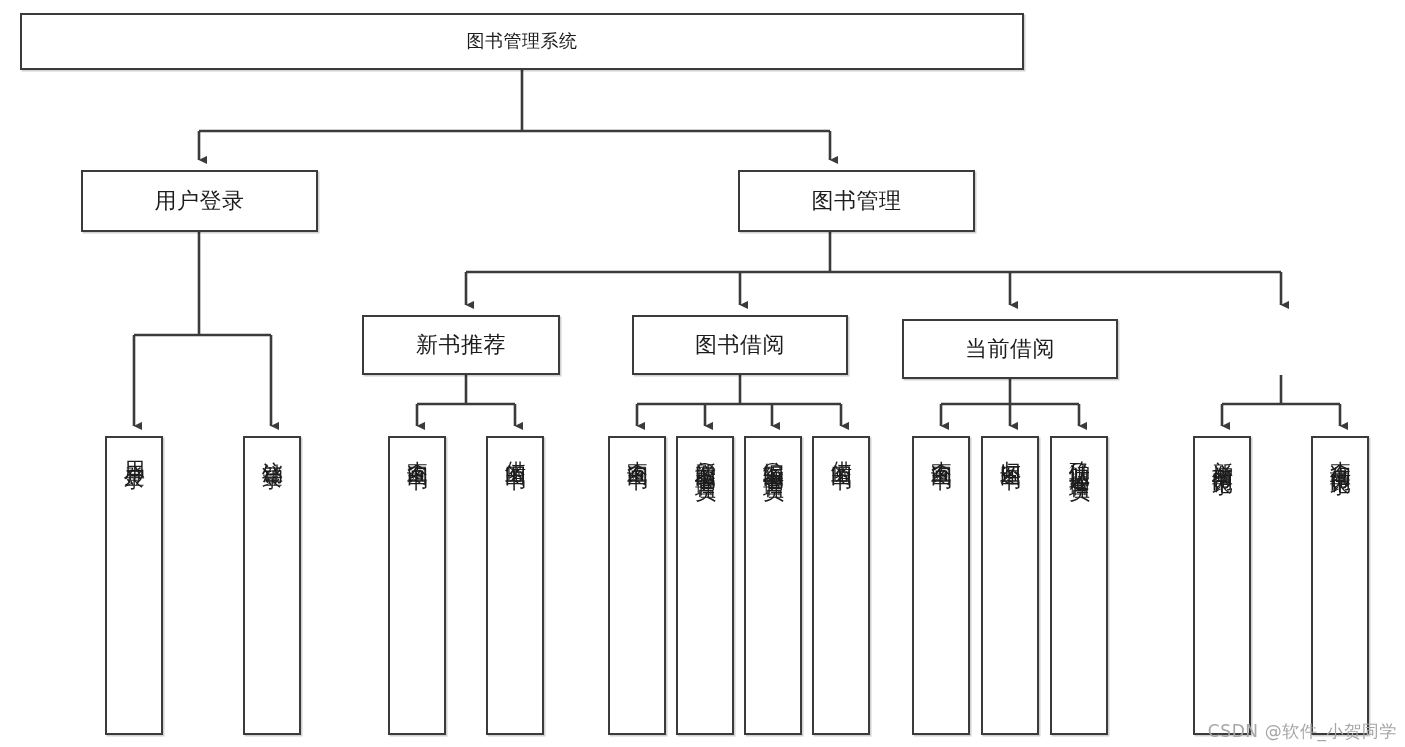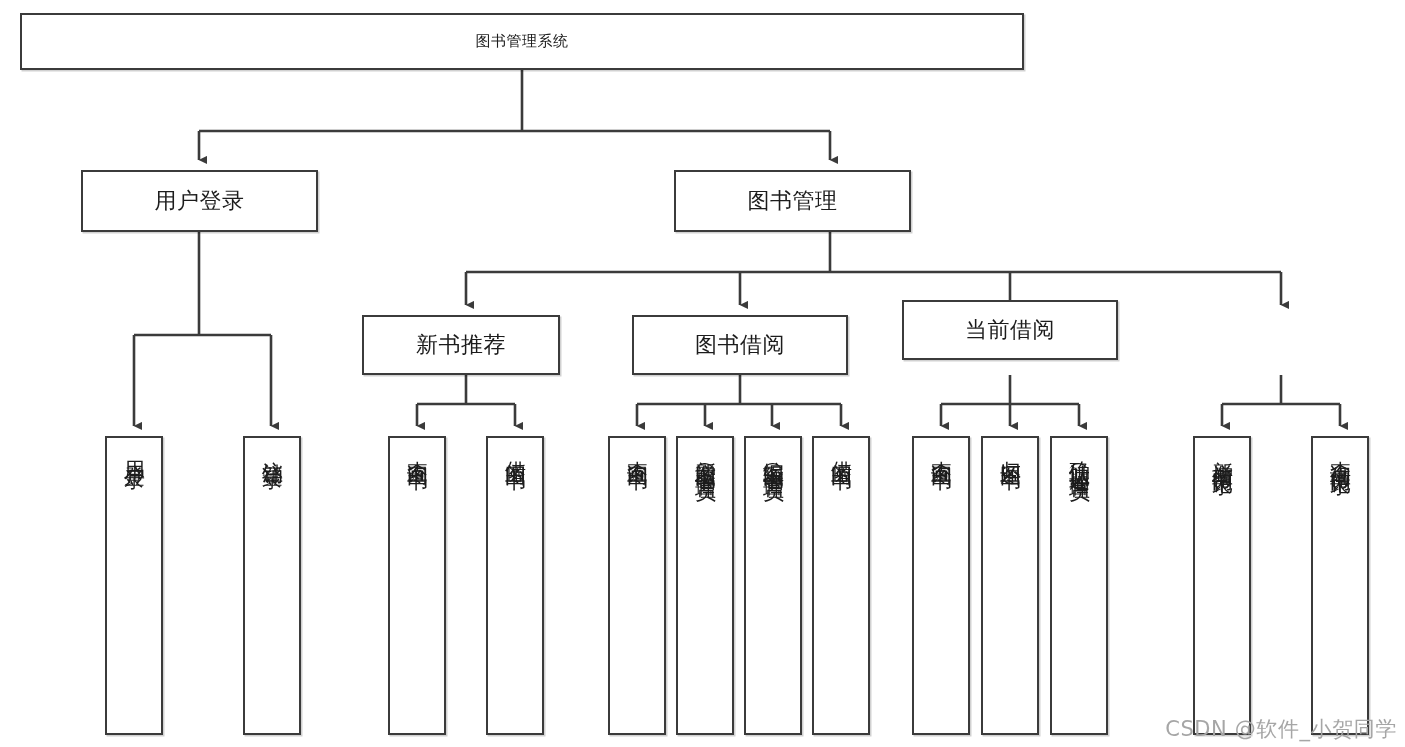--- a/index.html
+++ b/index.html
@@ -42,41 +42,41 @@
     text-align: center;
     line-height: 1.26;
     letter-spacing: 0.5px;
   }
   
   .node.horiz .node-label {
     writing-mode: horizontal-tb;
     font-size: 22px;
   }
   #node-title .node-label {
-    font-size: 15px;
+    font-size: 18px;
   }
   
   .node.vert {
     align-items: flex-start;
     justify-content: center;
     padding-top: 6px;
   }
   .node.vert .node-label {
     writing-mode: vertical-rl;
     text-orientation: upright;
     font-size: 21px;
     line-height: 1.1;
     letter-spacing: 3px;
     white-space: nowrap;
   }
   .watermark {
     position: absolute;
     right: 8px;
     bottom: 4px;
-    font-size: 21px;
+    font-size: 17px;
     color: #a6a6a6;
     letter-spacing: 0.6px;
     z-index: 5;
     white-space: nowrap;
     font-family: "DejaVu Sans", "Liberation Sans", sans-serif;
   }
 </style>
 </head>
 <body>
 
@@ -132,31 +132,31 @@
     </g>
   </svg>
 
   <div class="node horiz" id="node-title" style="left:20px; top:13px; width:1004px; height:57px;">
     <span class="node-label">图书管理系统</span>
   </div>
 
   <div class="node horiz" style="left:81px; top:170px; width:237px; height:62px;">
     <span class="node-label">用户登录</span>
   </div>
-  <div class="node horiz" style="left:674px; top:170px; width:237px; height:62px;justify-content:center;">
+  <div class="node horiz" style="left:738px; top:170px; width:237px; height:62px;justify-content:center;">
     <span class="node-label">图书管理</span>
   </div>
 
   <div class="node horiz" style="left:362px; top:315px; width:198px; height:60px;">
     <span class="node-label">新书推荐</span>
   </div>
   <div class="node horiz" style="left:632px; top:315px; width:216px; height:60px;">
     <span class="node-label">图书借阅</span>
   </div>
-  <div class="node horiz" style="left:902px; top:300px; width:216px; height:60px;">
+  <div class="node horiz" style="left:902px; top:319px; width:216px; height:60px;">
     <span class="node-label">当前借阅</span>
   </div>
 
   <div class="node vert" style="left:105px; top:436px; width:58px; height:299px;">
     <span class="node-label">用户登录</span>
   </div>
   <div class="node vert" style="left:243px; top:436px; width:58px; height:299px;">
     <span class="node-label">注销登录</span>
   </div>
 

